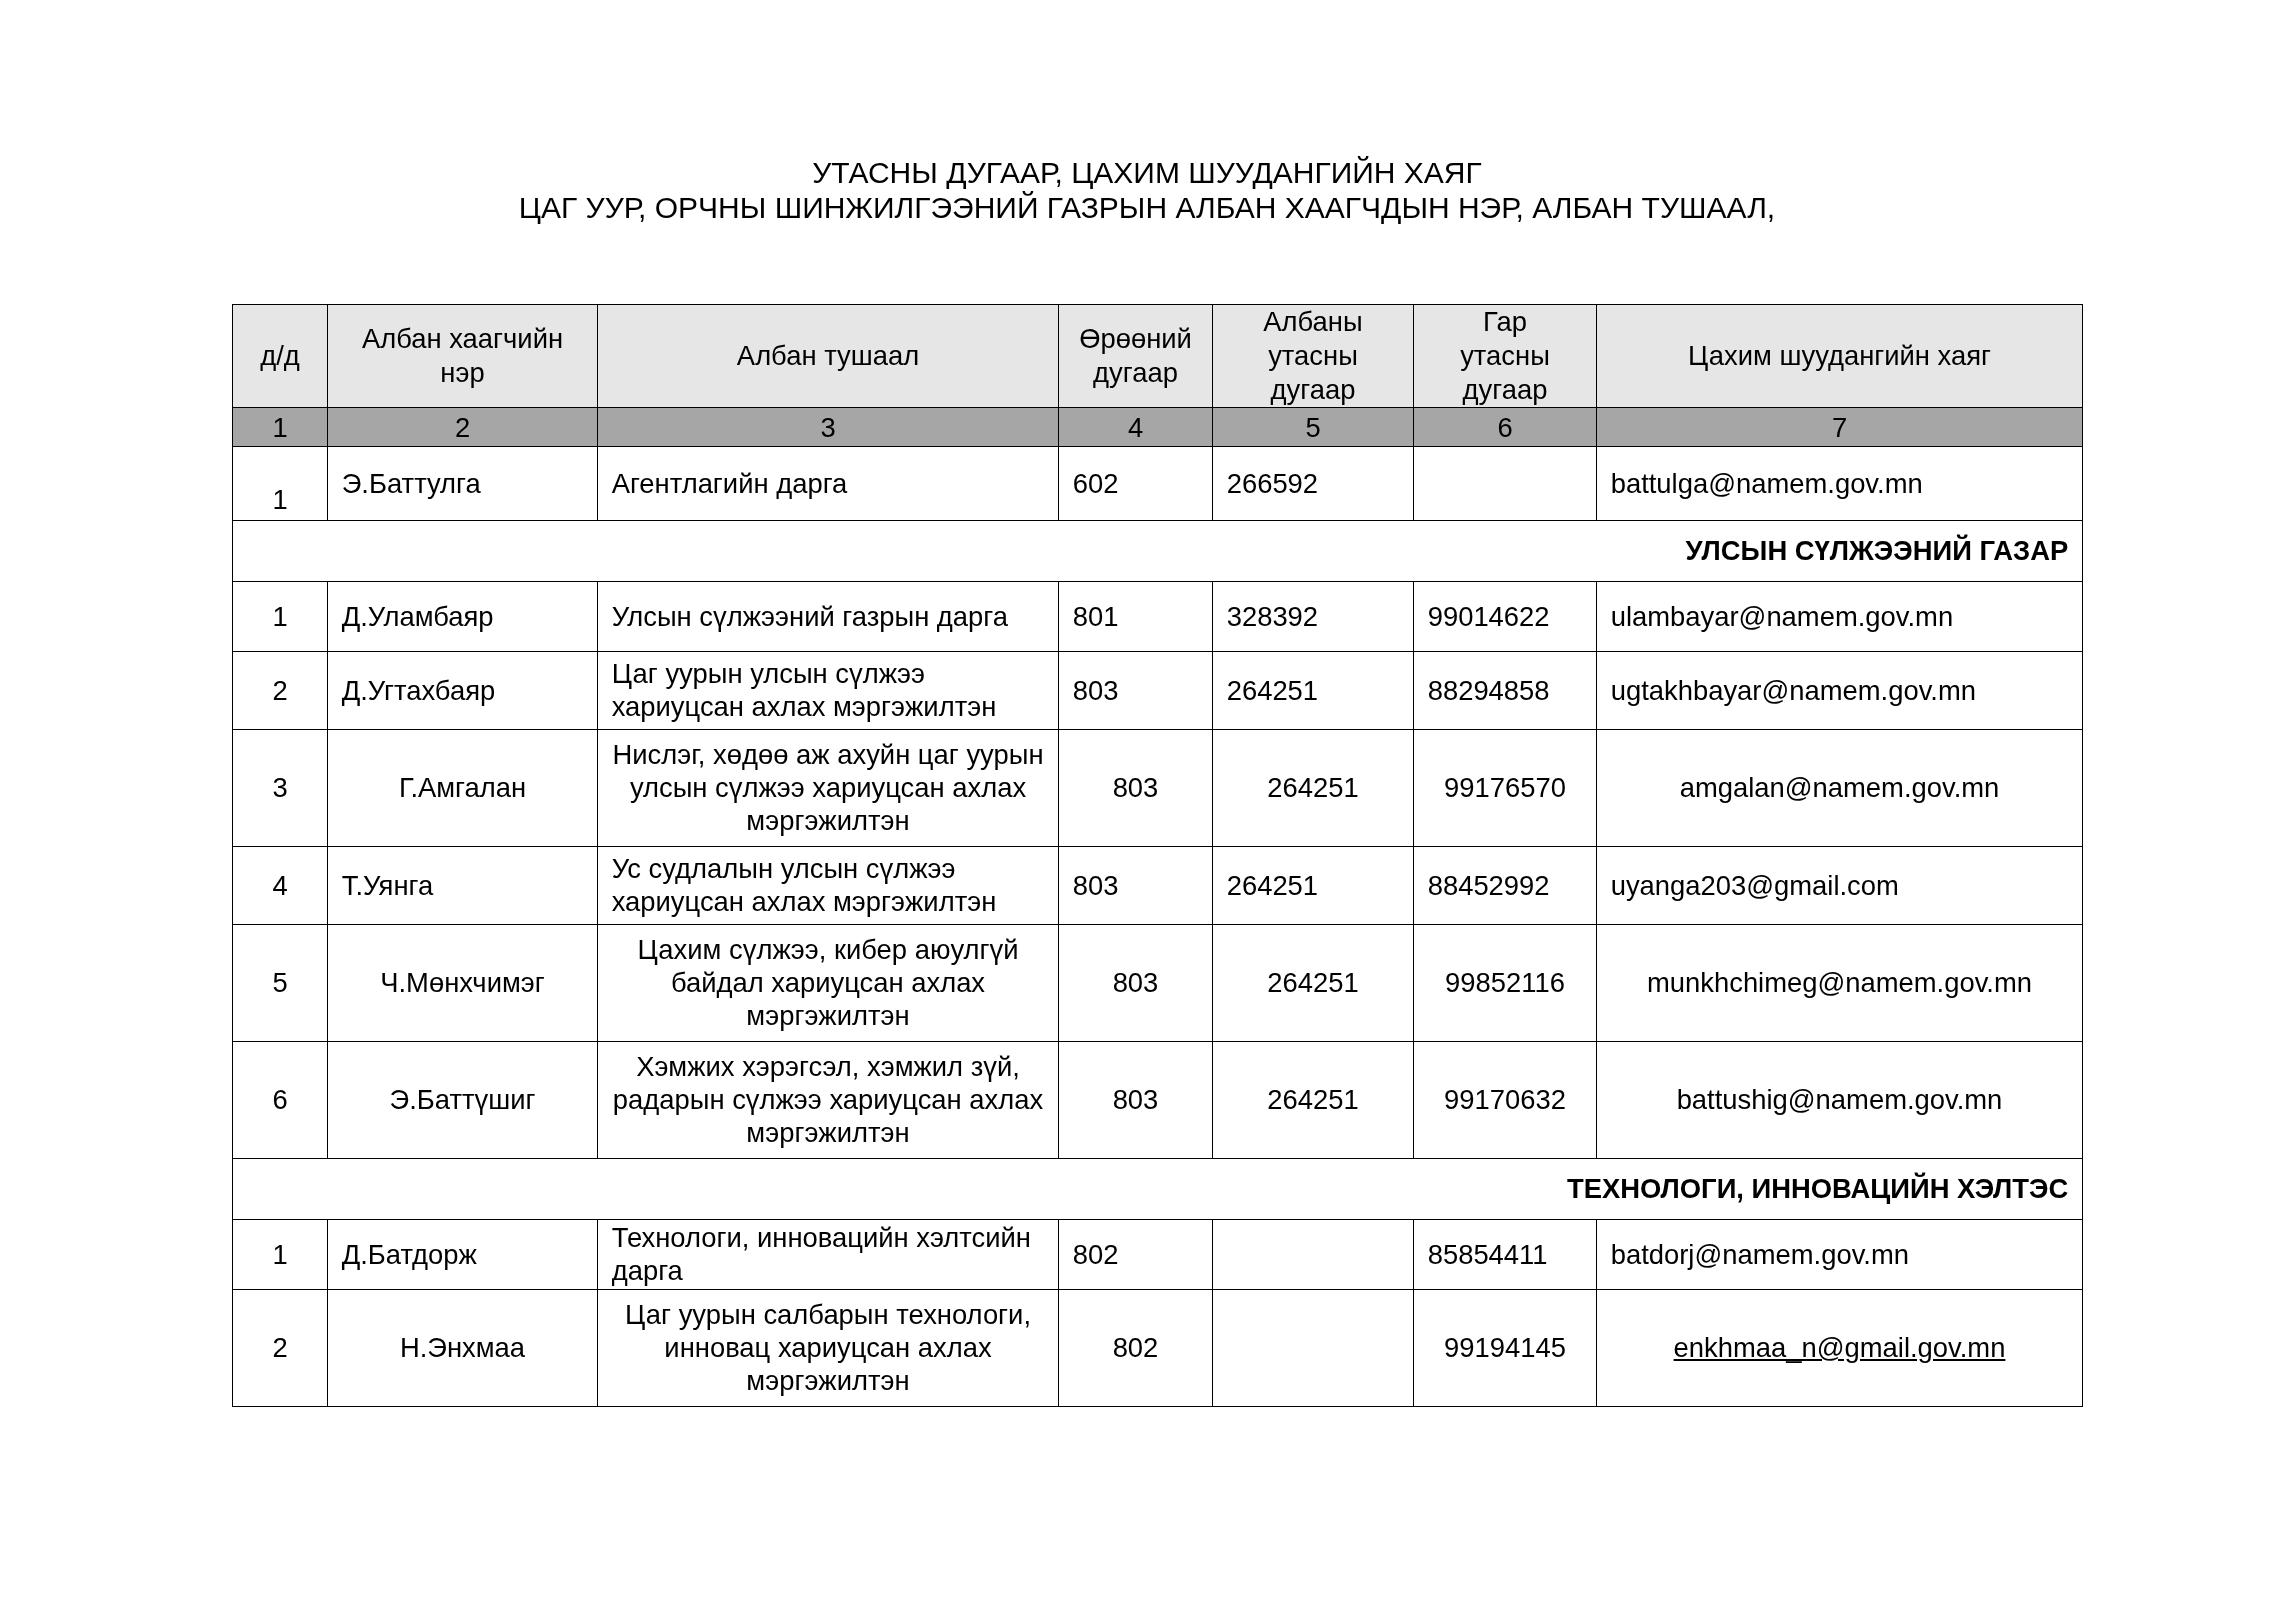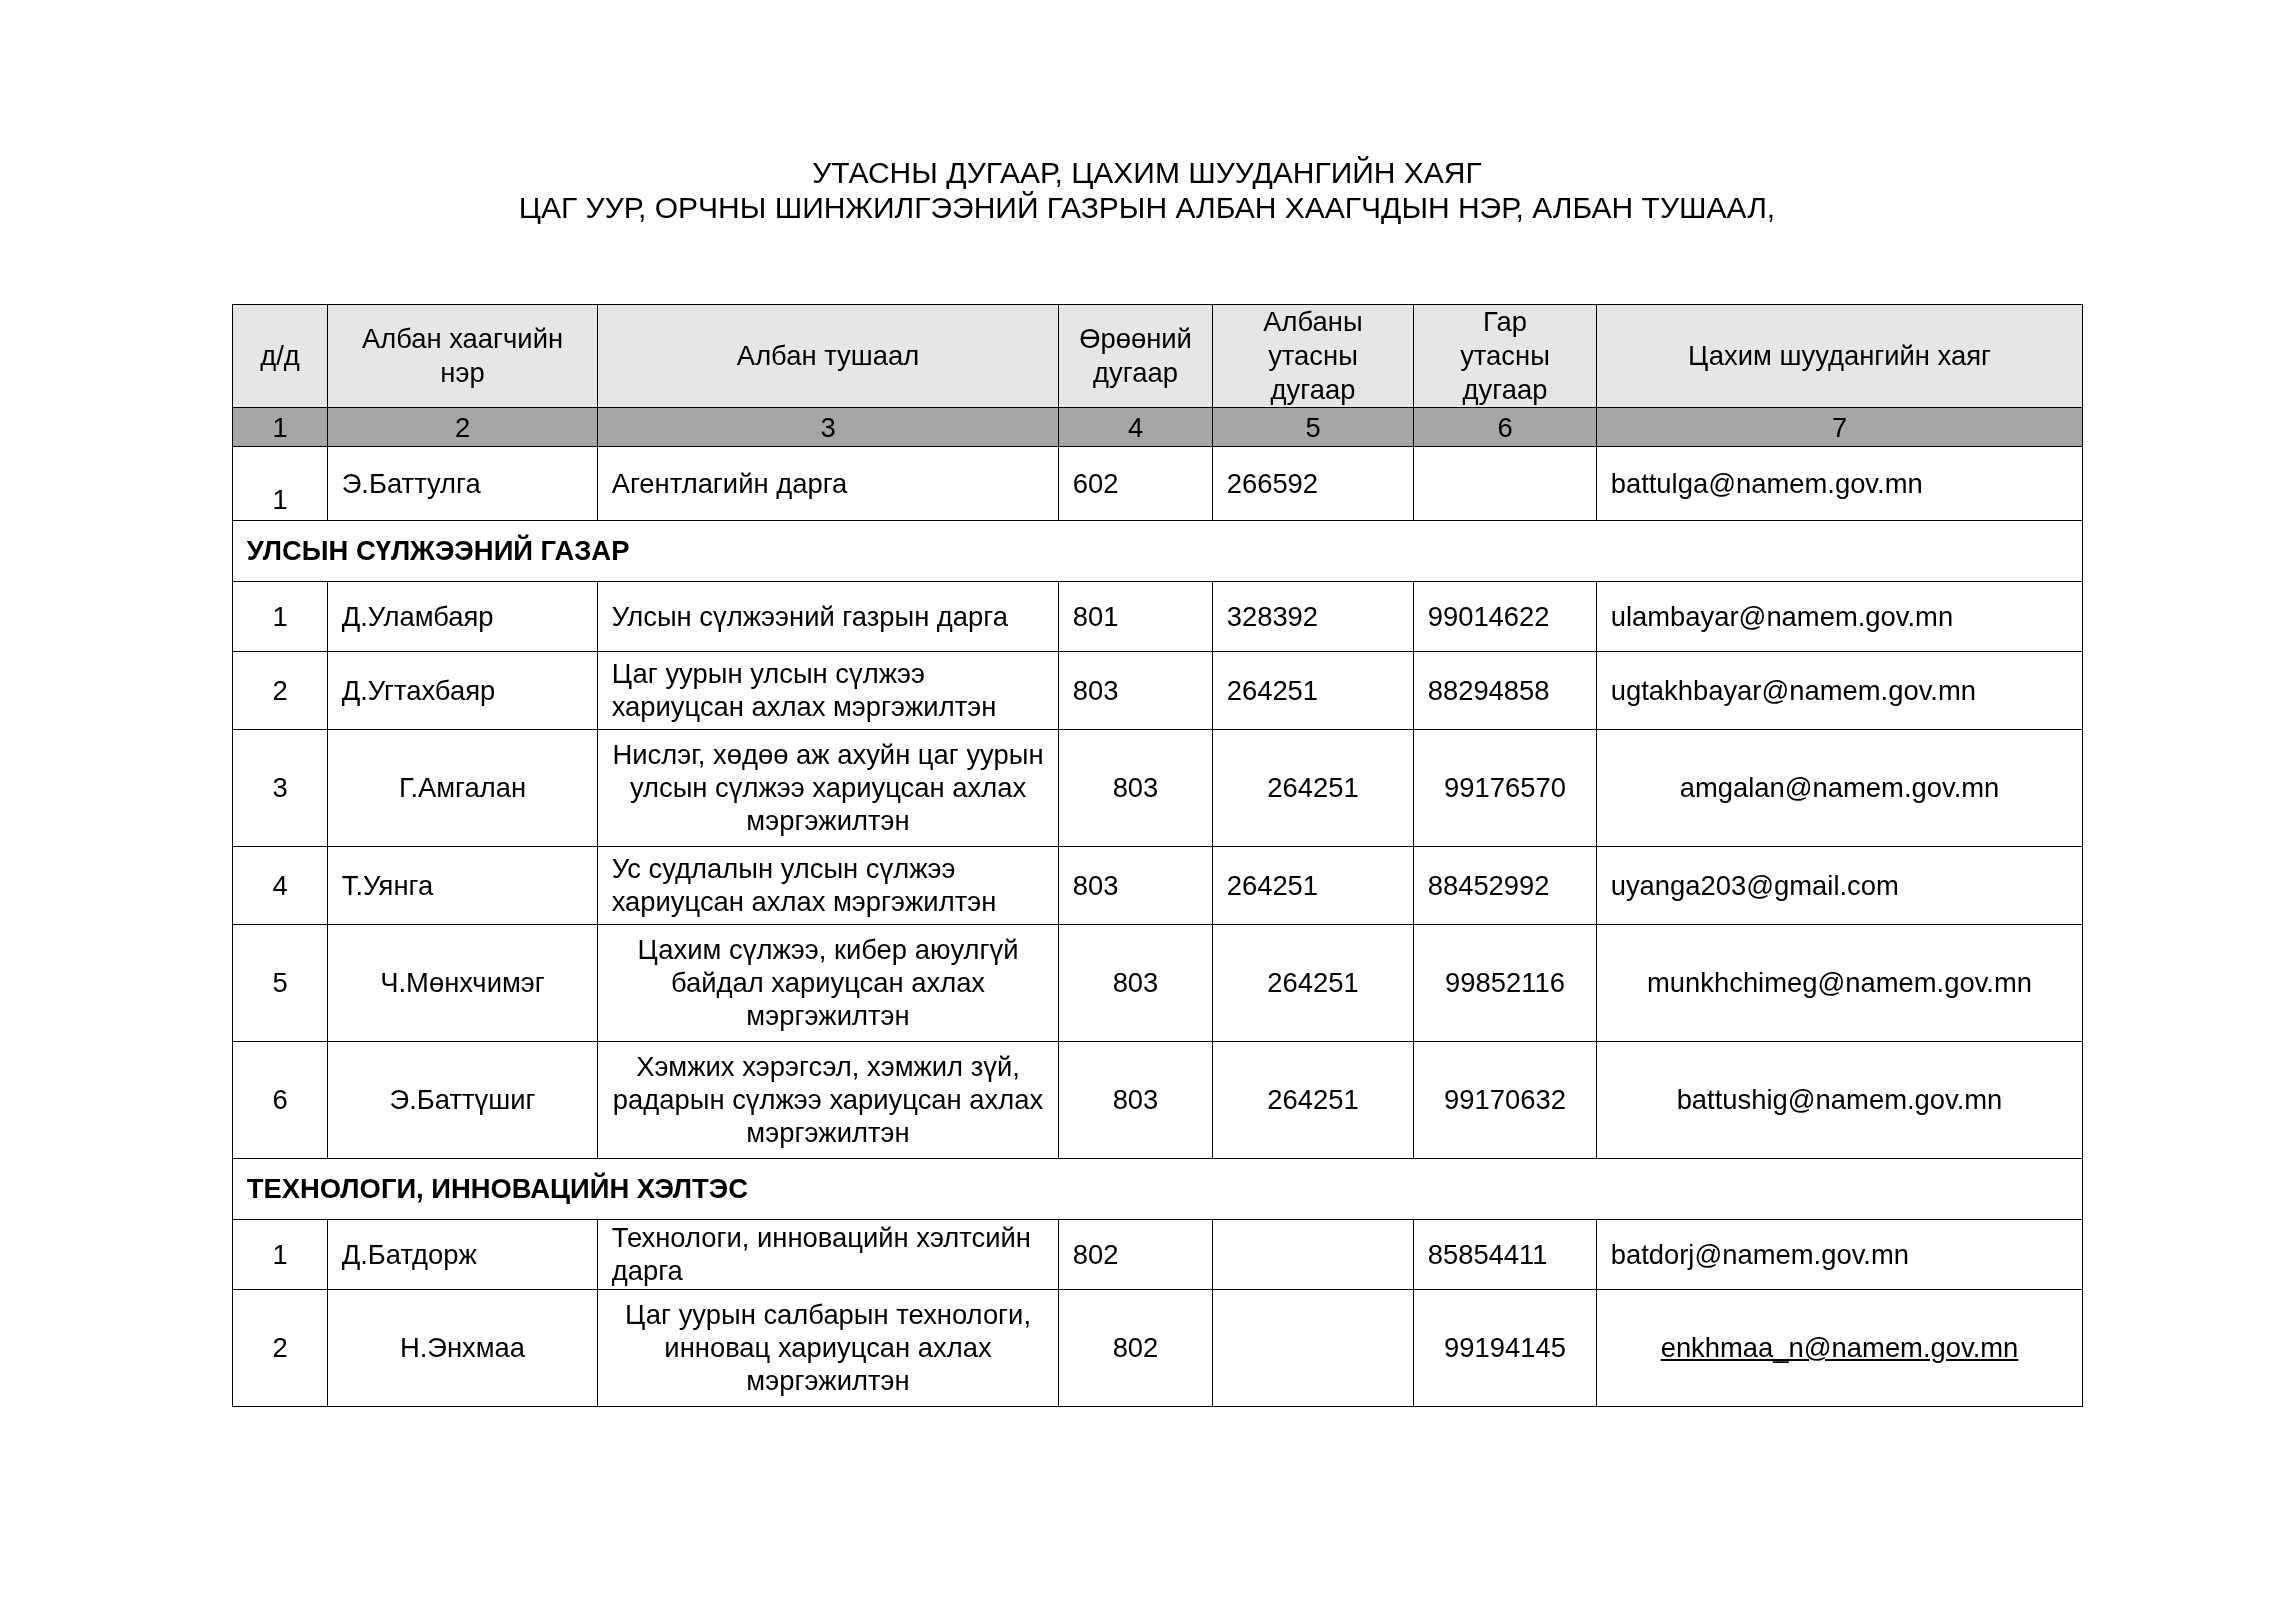--- a/index.html
+++ b/index.html
@@ -9,21 +9,21 @@
            font-size:30px; line-height:35px; }
   .title .l1 { display:block; padding-left:1px; }
   table { position:absolute; left:232px; top:304px; border-collapse:collapse;
           table-layout:fixed; width:1850px; font-size:27.4px; }
   td, th { border:1.5px solid #000; padding:0 13.7px; vertical-align:middle; font-weight:normal;
            line-height:33px; overflow:hidden; }
   th { background:#e6e6e6; text-align:center; padding:0 4px; line-height:34px; }
   .hdr { height:102px; }
   .nums td { background:#a6a6a6; text-align:center; height:38px; line-height:35px; padding:0; }
   td.c { text-align:center; padding:0; }
-  .sec td { text-align:left; font-weight:bold; height:60px; }
+  .sec td { text-align:right; font-weight:bold; height:60px; }
   .r1 td { height:69px; }
   .r1 td.idx { vertical-align:bottom; padding-bottom:3.9px; }
   .h72 td { height:69px; }
   .h80 td { height:77px; }
   .h120 td { height:116px;text-align:center; }
   .link { text-decoration:underline; }
   .col1{width:95px}.col2{width:270px}.col3{width:461px}.col4{width:154px}
   .col5{width:201px}.col6{width:183px}.col7{width:486px}
 </style>
 </head>
@@ -147,17 +147,17 @@
       <td>85854411</td>
       <td>batdorj@namem.gov.mn</td>
     </tr>
     <tr class="h120">
       <td class="c">2</td>
       <td>Н.Энхмаа</td>
       <td>Цаг уурын салбарын технологи, инновац хариуцсан ахлах мэргэжилтэн</td>
       <td>802</td>
       <td></td>
       <td>99194145</td>
-      <td class="link">enkhmaa_n@namem.gov.mn</td>
+      <td class="link">enkhmaa_n@gmail.gov.mn</td>
     </tr>
   </tbody>
 </table>
 
 
 </body></html>

